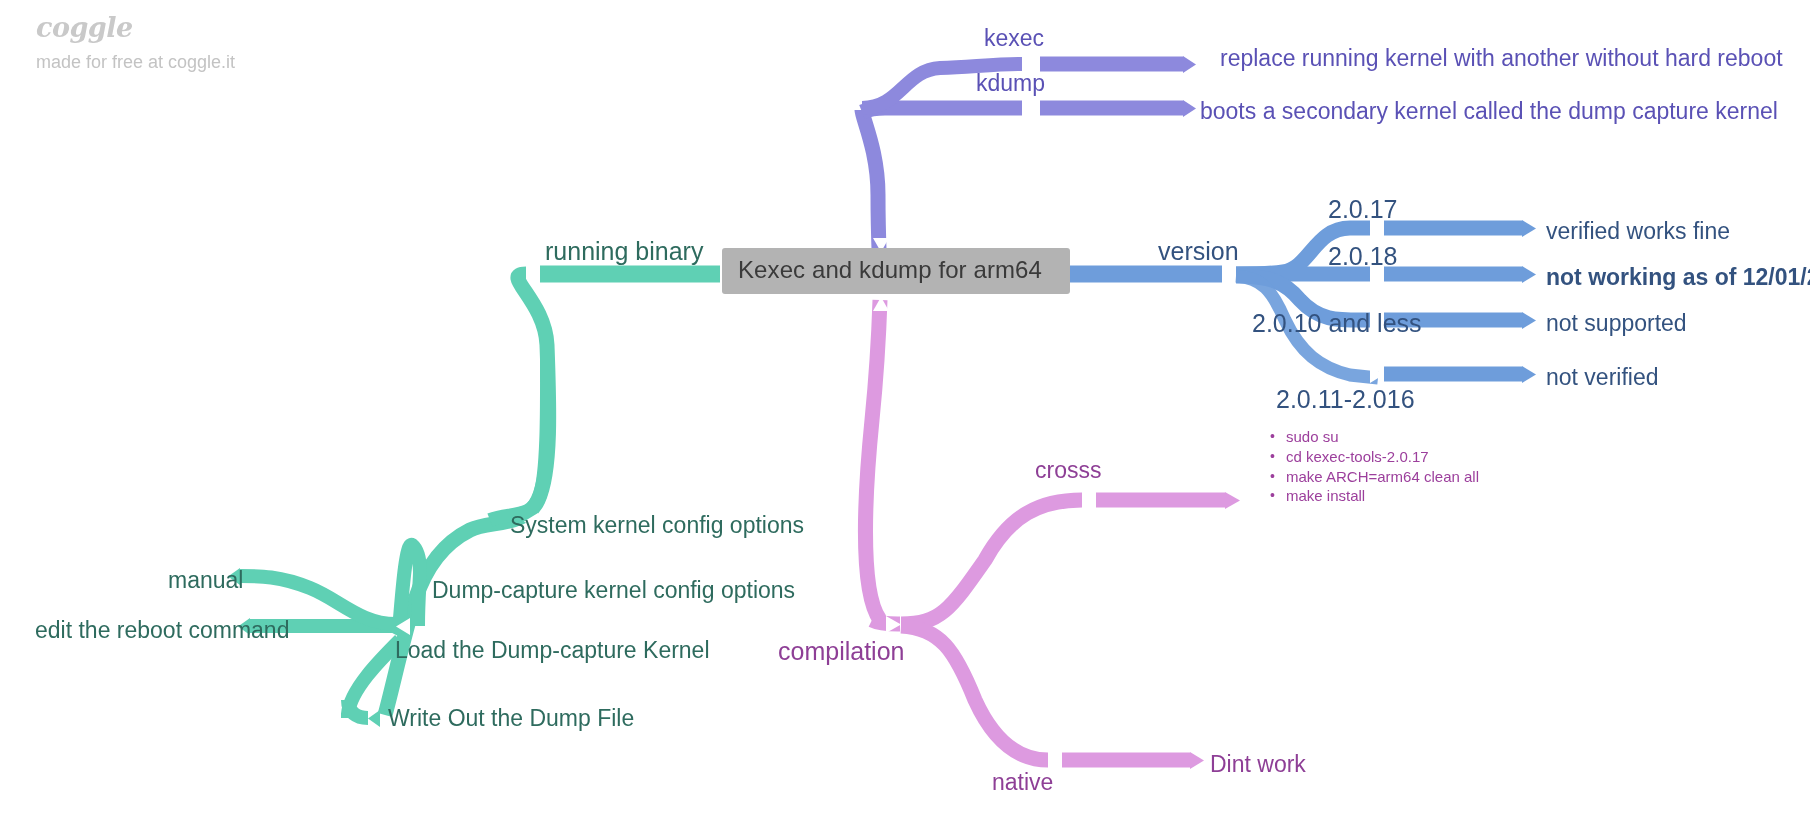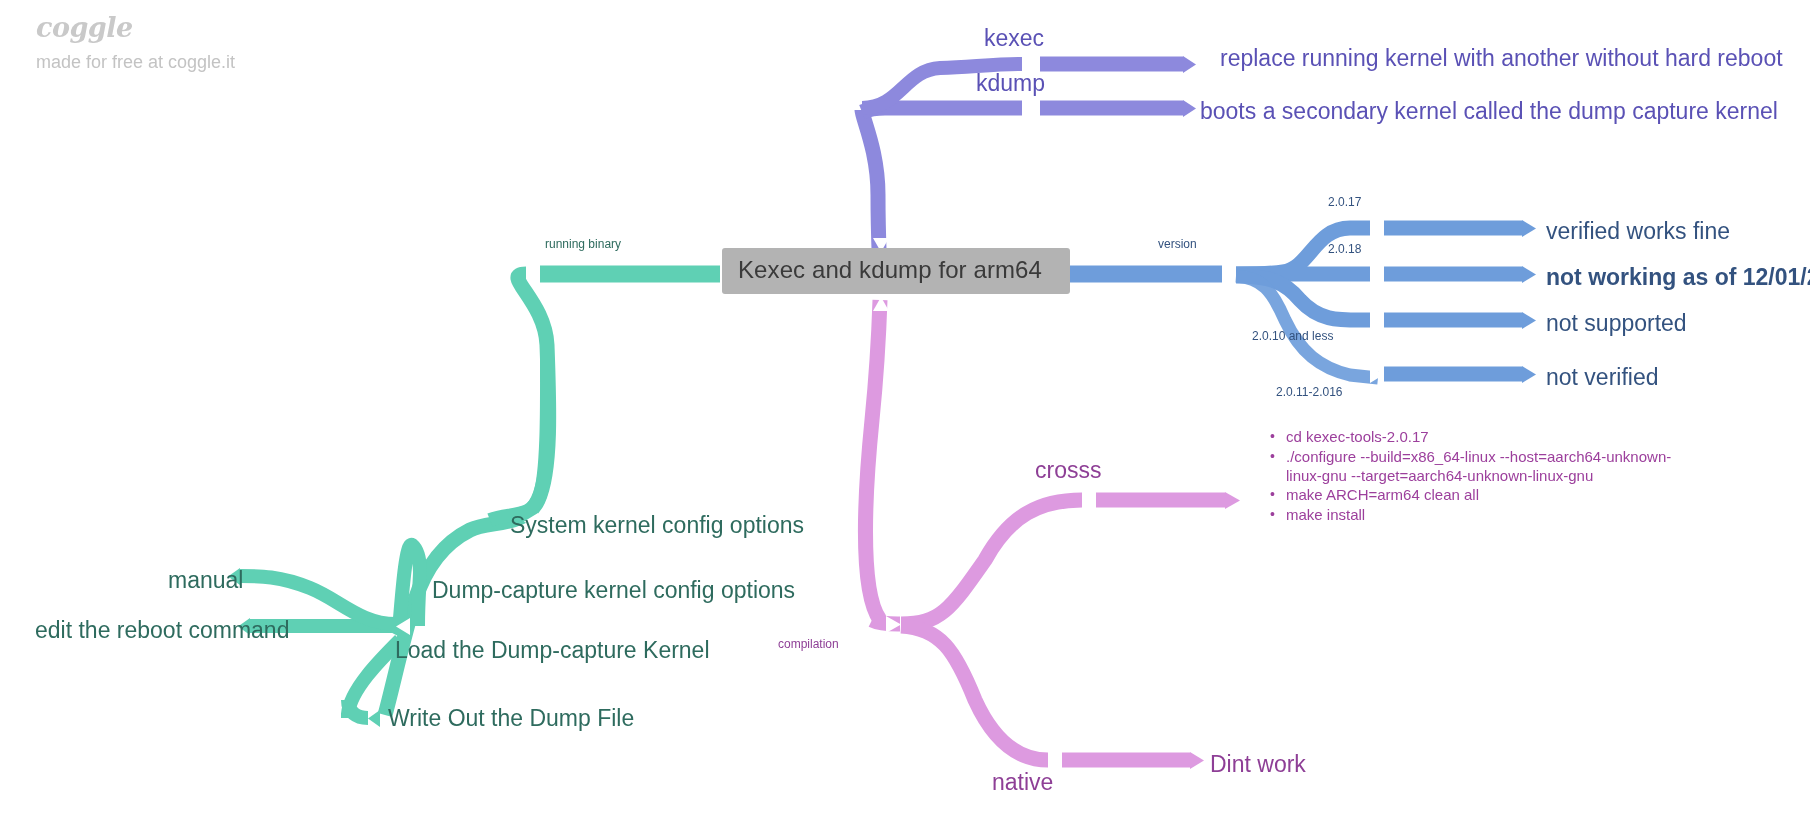--- a/index.html
+++ b/index.html
@@ -55,21 +55,21 @@
     color: #3a3a3a;
     font-size: 24px;
     padding: 9px 28px 11px 16px;
     border-radius: 3px;
     letter-spacing: 0.1px;
   }
   .lbl {
     font-size: 23px;
   }
   .lbl.big {
-    font-size: 12px;
+    font-size: 25px;
   }
   .green   { color: #2e6b5e; }
   .blue    { color: #33527f; }
   .purple  { color: #5a51b5; }
   .magenta { color: #8e3f96; }
   .bullets {
     position: absolute;
     font-size: 15px;
     color: #9c3f9c;
     line-height: 1.25;
@@ -173,37 +173,37 @@
 <div class="node root" style="left:722px; top:248px;">Kexec and kdump for arm64</div>
 
 <div class="node lbl purple" style="left:984px; top:26px;">kexec</div>
 <div class="node lbl purple" style="left:976px; top:71px;">kdump</div>
 <div class="node lbl purple" style="left:1200px; top:46px;margin-left:20px;">replace running kernel with another without hard reboot</div>
 <div class="node lbl purple" style="left:1200px; top:99px;">boots a secondary kernel called the dump capture kernel</div>
 
 <div class="node lbl big blue" style="left:1158px; top:238px;">version</div>
 <div class="node lbl big blue" style="left:1328px; top:196px;">2.0.17</div>
 <div class="node lbl big blue" style="left:1328px; top:243px;">2.0.18</div>
-<div class="node lbl big blue" style="left:1252px; top:330px;text-align:right;">2.0.10 and less</div>
+<div class="node lbl big blue" style="left:1252px; top:310px;text-align:right;">2.0.10 and less</div>
 <div class="node lbl big blue" style="left:1276px; top:386px;">2.0.11-2.016</div>
 
 <div class="node lbl blue" style="left:1546px; top:219px;">verified works fine</div>
 <div class="node lbl blue" style="left:1546px; top:265px;font-weight:bold;">not working as of 12/01/2019</div>
 <div class="node lbl blue" style="left:1546px; top:311px;">not supported</div>
 <div class="node lbl blue" style="left:1546px; top:365px;">not verified</div>
 
 <div class="node lbl big magenta" style="left:778px; top:638px;">compilation</div>
 <div class="node lbl magenta" style="left:1035px; top:458px;">crosss</div>
 <div class="node lbl magenta" style="left:992px; top:770px;">native</div>
 <div class="node lbl magenta" style="left:1210px; top:752px;">Dint work</div>
 
 <div class="bullets" style="left:1266px; top:428px;">
   <ul>
+    <li>sudo su</li>
     <li>cd kexec-tools-2.0.17</li>
-    <li>./configure --build=x86_64-linux --host=aarch64-unknown-linux-gnu --target=aarch64-unknown-linux-gnu</li>
     <li>make ARCH=arm64 clean all</li>
     <li>make install</li>
   </ul>
 </div>
 
 <div class="node lbl big green" style="left:545px; top:238px;">running binary</div>
 <div class="node lbl green" style="left:510px; top:513px;">System kernel config options</div>
 <div class="node lbl green" style="left:432px; top:578px;text-align:right;">Dump-capture kernel config options</div>
 <div class="node lbl green" style="left:395px; top:638px;">Load the Dump-capture Kernel</div>
 <div class="node lbl green" style="left:388px; top:706px;">Write Out the Dump File</div>

